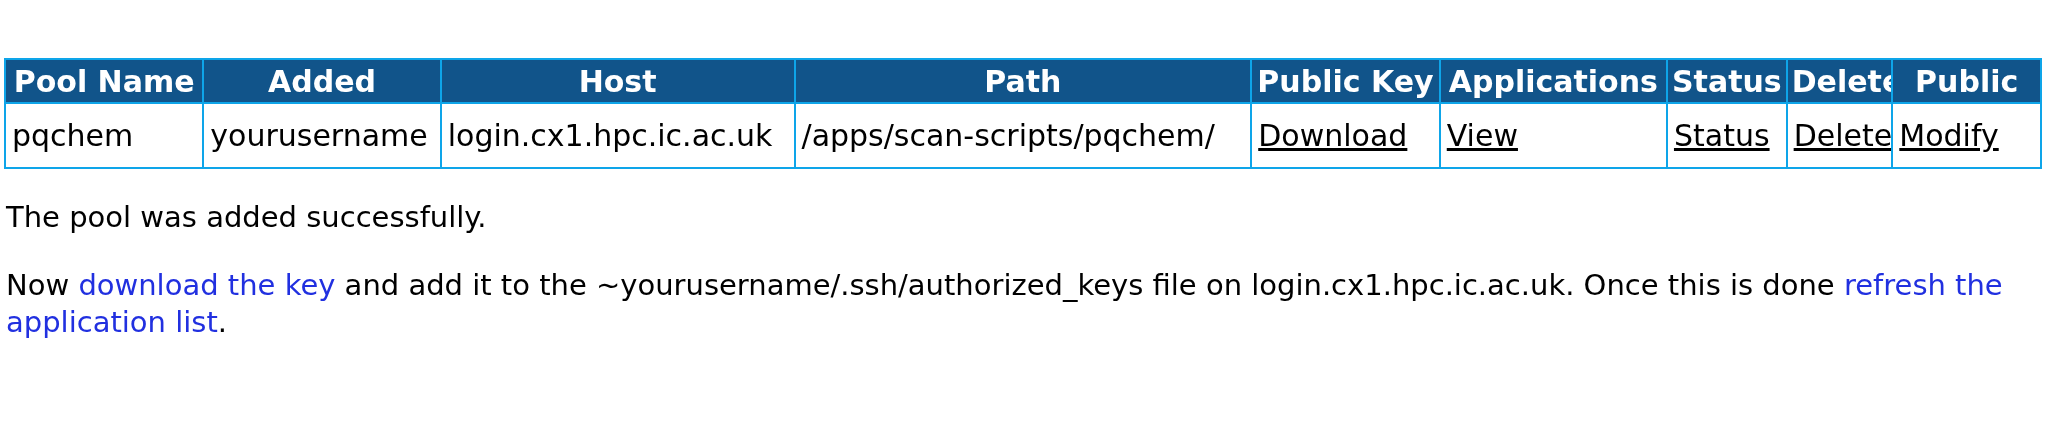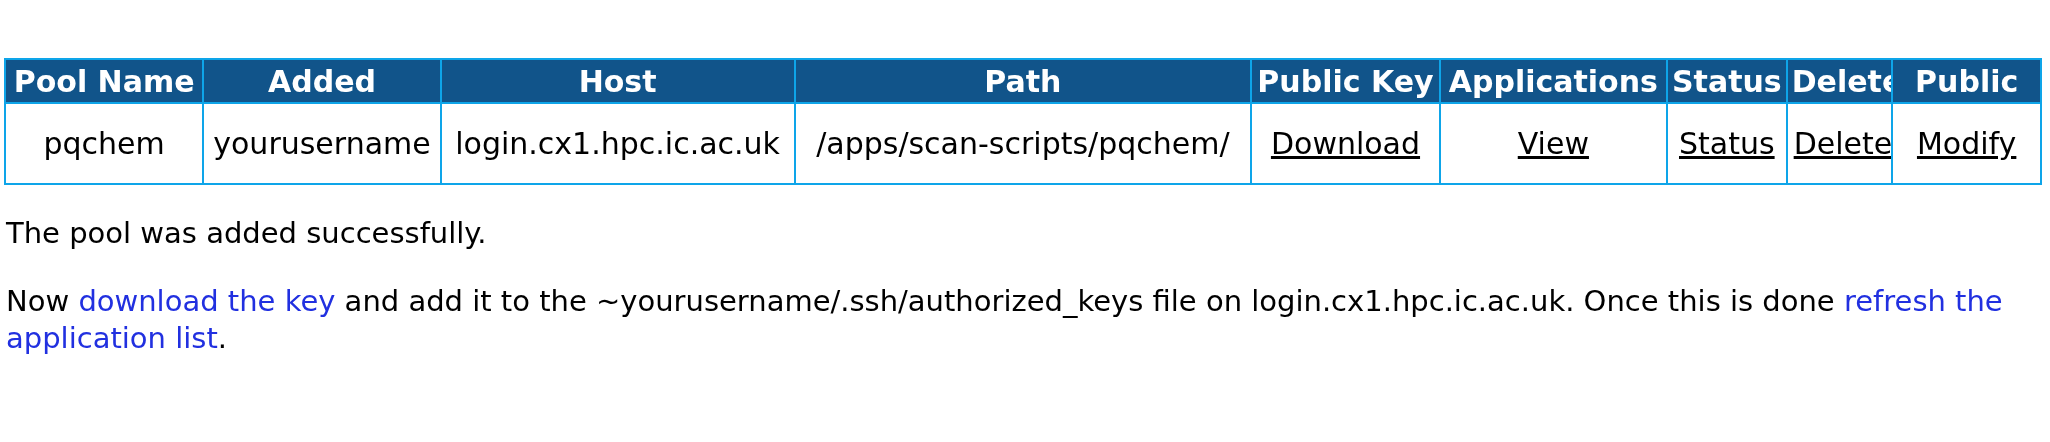--- a/index.html
+++ b/index.html
@@ -41,22 +41,22 @@
   table.pool-table th {
     background: #11548a;
     color: #ffffff;
     font-weight: bold;
     text-align: center;
     padding: 2px 4px;
     height: 38px;
   }
   table.pool-table td {
     color: #000000;
-    text-align: center;
-    padding: 20px 6px;
+    text-align: left;
+    padding: 12px 6px;
     height: 39px;
     vertical-align: middle;
     margin-left: 37px;
   }
   col.c1 { width: 9.74%; }
   col.c2 { width: 11.66%; }
   col.c3 { width: 17.38%; }
   col.c4 { width: 22.43%; }
   col.c5 { width: 9.26%; }
   col.c6 { width: 11.16%; }

